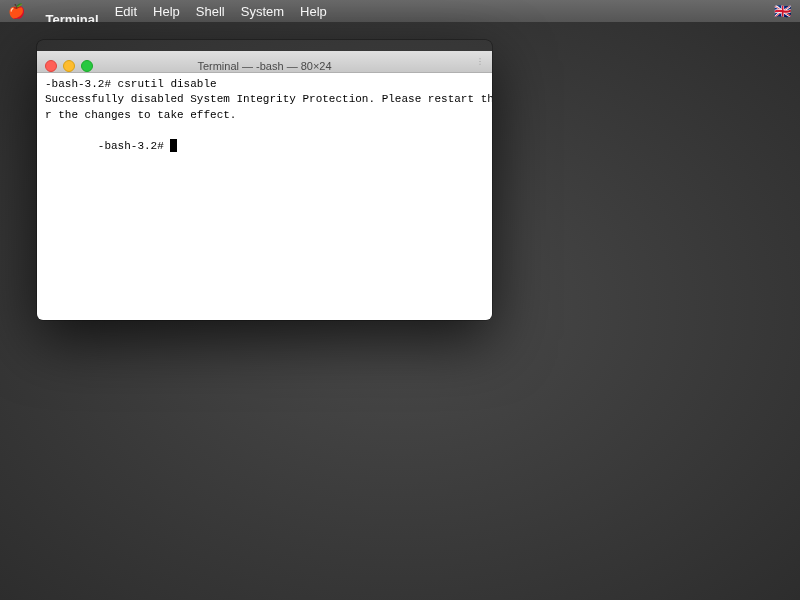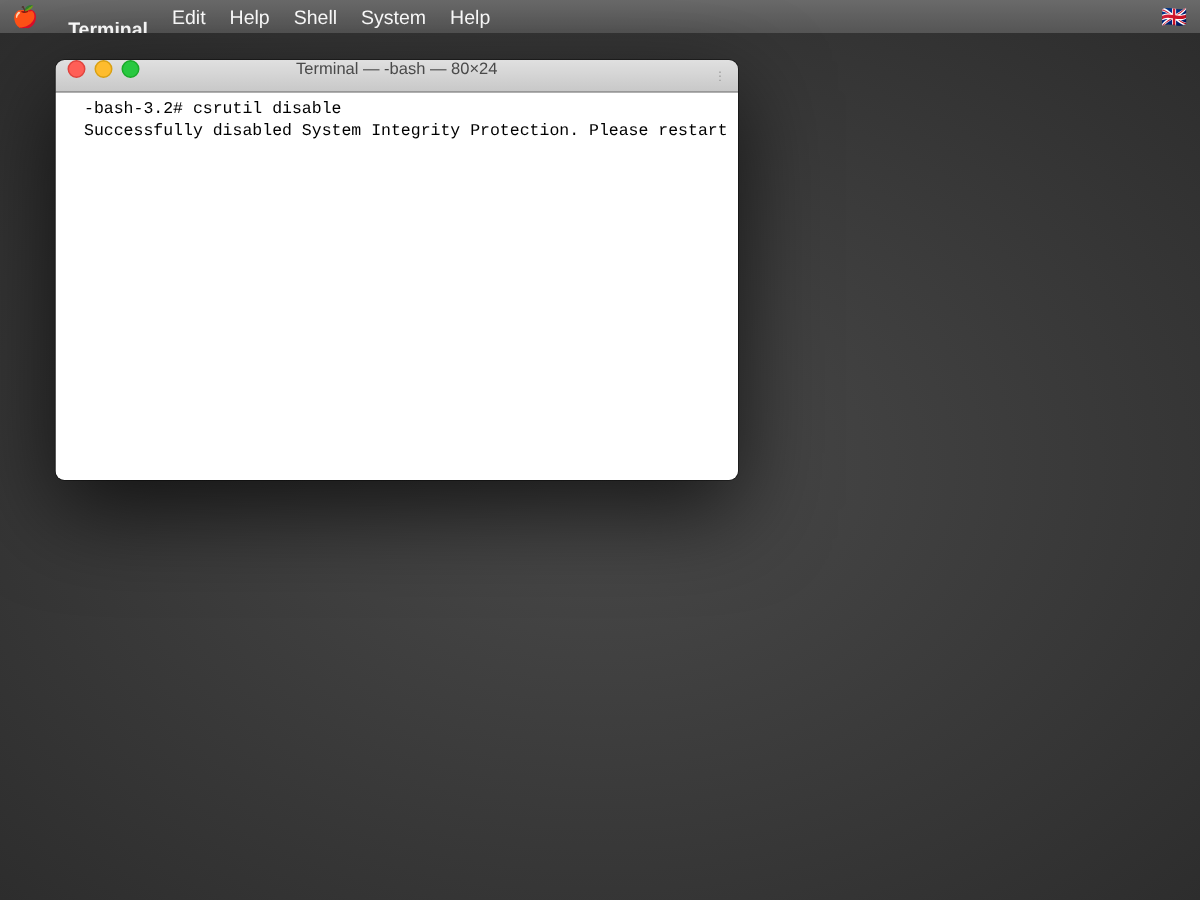--- a/index.html
+++ b/index.html
@@ -69,25 +69,26 @@
       overflow: hidden;
       display: flex;
       flex-direction: column;
     }
 
     
     .title-bar {
       height: 22px;
       background: linear-gradient(to bottom, #e0e0e0, #c8c8c8);
       display: flex;
-      align-items: flex-start;
+      align-items: flex-end;
       padding: 0 8px;
       position: relative;
       flex-shrink: 0;
       border-bottom: 1px solid #b0b0b0;
+      margin-top: 11px;
     }
 
     .traffic-lights {
       display: flex;
       gap: 6px;
       align-items: center;
     }
 
     .traffic-light {
       width: 12px;
@@ -135,21 +136,21 @@
 
     .scroll-icon-lines {
       font-size: 8px;
       color: #999;
     }
 
     
     .terminal-content {
       flex: 1;
       background: #fff;
-      padding: 4px 19px;
+      padding: 4px 8px;
       font-family: 'Menlo', 'Monaco', 'Courier New', monospace;
       font-size: 11px;
       color: #000;
       line-height: 1.4;
       overflow: hidden;
       position: relative;
     }
 
     .terminal-line {
       white-space: pre;
@@ -195,17 +196,21 @@
       </div>
       <span class="title-bar-title">Terminal — -bash — 80×24</span>
       <div class="title-bar-scroll-icon">
         <span class="scroll-icon-lines">⋮</span>
       </div>
     </div>
 
     <div class="terminal-content">
       <div class="terminal-line">-bash-3.2# csrutil disable</div>
       <div class="terminal-line">Successfully disabled System Integrity Protection. Please restart the machine fo</div>
+      <div class="terminal-line">r the changes to take effect.</div>
+      <div class="terminal-line">
+        <span>-bash-3.2# </span><span class="cursor"></span>
+      </div>
     </div>
 
   </div>
 
 </div>
 
 </body></html>

